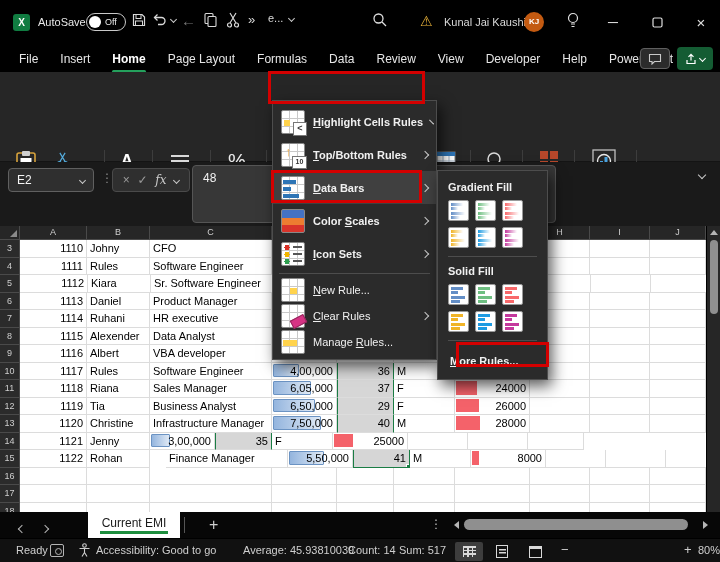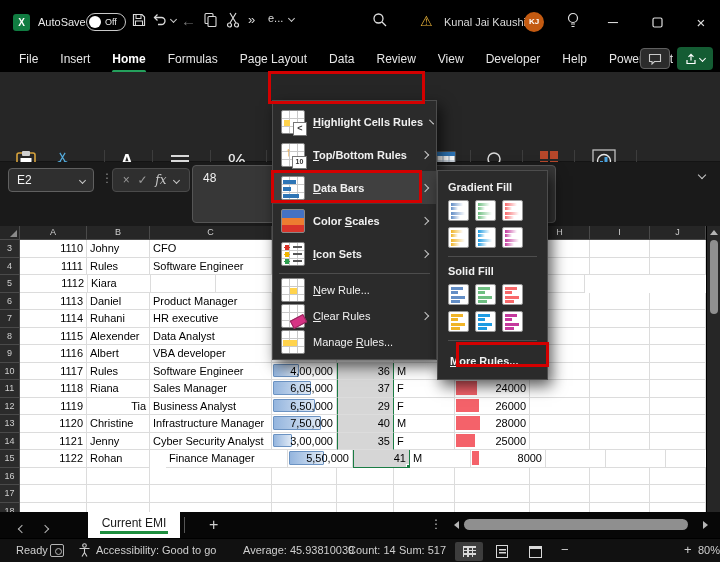--- a/index.html
+++ b/index.html
@@ -243,22 +243,22 @@
           <rect x="1" y="1" width="9" height="9" rx="1.5" fill="none" stroke="#e0e0e0" stroke-width="1.2"></rect>
         </svg>
     </div>
     <div class="winbtn" style="left:686px;font-size:15px">×</div>
   </div>
 
   <div class="menubar">
       <div class="mtab">File</div>
       <div class="mtab">Insert</div>
       <div class="mtab active">Home</div>
+      <div class="mtab">Page Layout</div>
       <div class="mtab">Formulas</div>
-      <div class="mtab">Page Layout</div>
       <div class="mtab">Data</div>
       <div class="mtab">Review</div>
       <div class="mtab">View</div>
       <div class="mtab">Developer</div>
       <div class="mtab">Help</div>
       <div class="mtab">Power Pivot</div>
     </div>
   <div class="comment-btn">
     <svg width="14" height="12" viewBox="0 0 14 12">
         <path d="M1.5 1.5h11v7h-6l-2.5 2.5V8.5h-2.5z" fill="none" stroke="#c9c9c9" stroke-width="1.1"></path>
@@ -427,20 +427,21 @@
           <div class="gc " style="width: 61px;"></div>
           <div class="gc num" style="width: 75px;"></div>
           <div class="gc " style="width: 60px;"></div>
           <div class="gc " style="width: 60px;"></div>
           <div class="gc " style="width: 56px;"></div>
         </div>
         <div class="grow">
           <div class="rh">5</div>
           <div class="gc num" style="width: 68px;"><span class="v">1112</span></div>
           <div class="gc " style="width: 63px;"><span class="v">Kiara</span></div>
+          <div class="gc " style="width: 122px;"><span class="v">Sr. Software Engineer</span></div>
           <div class="gc num" style="width: 65px;"></div>
           <div class="gc num" style="width: 57px;"></div>
           <div class="gc " style="width: 61px;"></div>
           <div class="gc num" style="width: 75px;"></div>
           <div class="gc " style="width: 60px;"></div>
           <div class="gc " style="width: 60px;"></div>
           <div class="gc " style="width: 56px;"></div>
         </div>
         <div class="grow">
           <div class="rh">6</div>
@@ -516,21 +517,21 @@
           <div class="gc num sel" style="width: 57px;"><span class="v">37</span></div>
           <div class="gc " style="width: 61px;"><span class="v">F</span></div>
           <div class="gc num" style="width: 75px;"><div class="bar-red" style="width: 29%;"></div><span class="v">24000</span></div>
           <div class="gc " style="width: 60px;"></div>
           <div class="gc " style="width: 60px;"></div>
           <div class="gc " style="width: 56px;"></div>
         </div>
         <div class="grow">
           <div class="rh">12</div>
           <div class="gc num" style="width: 67px;"><span class="v">1119</span></div>
-          <div class="gc " style="width: 63px; text-align: right;"><span class="v">Tia</span></div>
+          <div class="gc " style="width: 63px;"><span class="v">Tia</span></div>
           <div class="gc " style="width: 122px;"><span class="v">Business Analyst</span></div>
           <div class="gc num" style="width: 65px;"><div class="bar-blue" style="width: 65%;"></div><span class="v">6,50,000</span></div>
           <div class="gc num sel" style="width: 57px;"><span class="v">29</span></div>
           <div class="gc " style="width: 61px;"><span class="v">F</span></div>
           <div class="gc num" style="width: 75px;"><div class="bar-red" style="width: 31%;"></div><span class="v">26000</span></div>
           <div class="gc " style="width: 60px;"></div>
           <div class="gc " style="width: 60px;"></div>
           <div class="gc " style="width: 56px;"></div>
         </div>
         <div class="grow">
@@ -543,21 +544,20 @@
           <div class="gc " style="width: 61px;"><span class="v">M</span></div>
           <div class="gc num" style="width: 75px;"><div class="bar-red" style="width: 33%;"></div><span class="v">28000</span></div>
           <div class="gc " style="width: 60px;"></div>
           <div class="gc " style="width: 60px;"></div>
           <div class="gc " style="width: 56px;"></div>
         </div>
         <div class="grow">
           <div class="rh">14</div>
           <div class="gc num" style="width: 67px;"><span class="v">1121</span></div>
           <div class="gc " style="width: 63px;"><span class="v">Jenny</span></div>
-          <div class="gc " style="width: 122px;"><span class="v">Cyber Security Analyst</span></div>
           <div class="gc num" style="width: 65px;"><div class="bar-blue" style="width: 30%;"></div><span class="v">3,00,000</span></div>
           <div class="gc num sel" style="width: 57px;"><span class="v">35</span></div>
           <div class="gc " style="width: 61px;"><span class="v">F</span></div>
           <div class="gc num" style="width: 75px;"><div class="bar-red" style="width: 25%;"></div><span class="v">25000</span></div>
           <div class="gc " style="width: 60px;"></div>
           <div class="gc " style="width: 60px;"></div>
           <div class="gc " style="width: 56px;"></div>
         </div>
         <div class="grow">
           <div class="rh">15</div>

